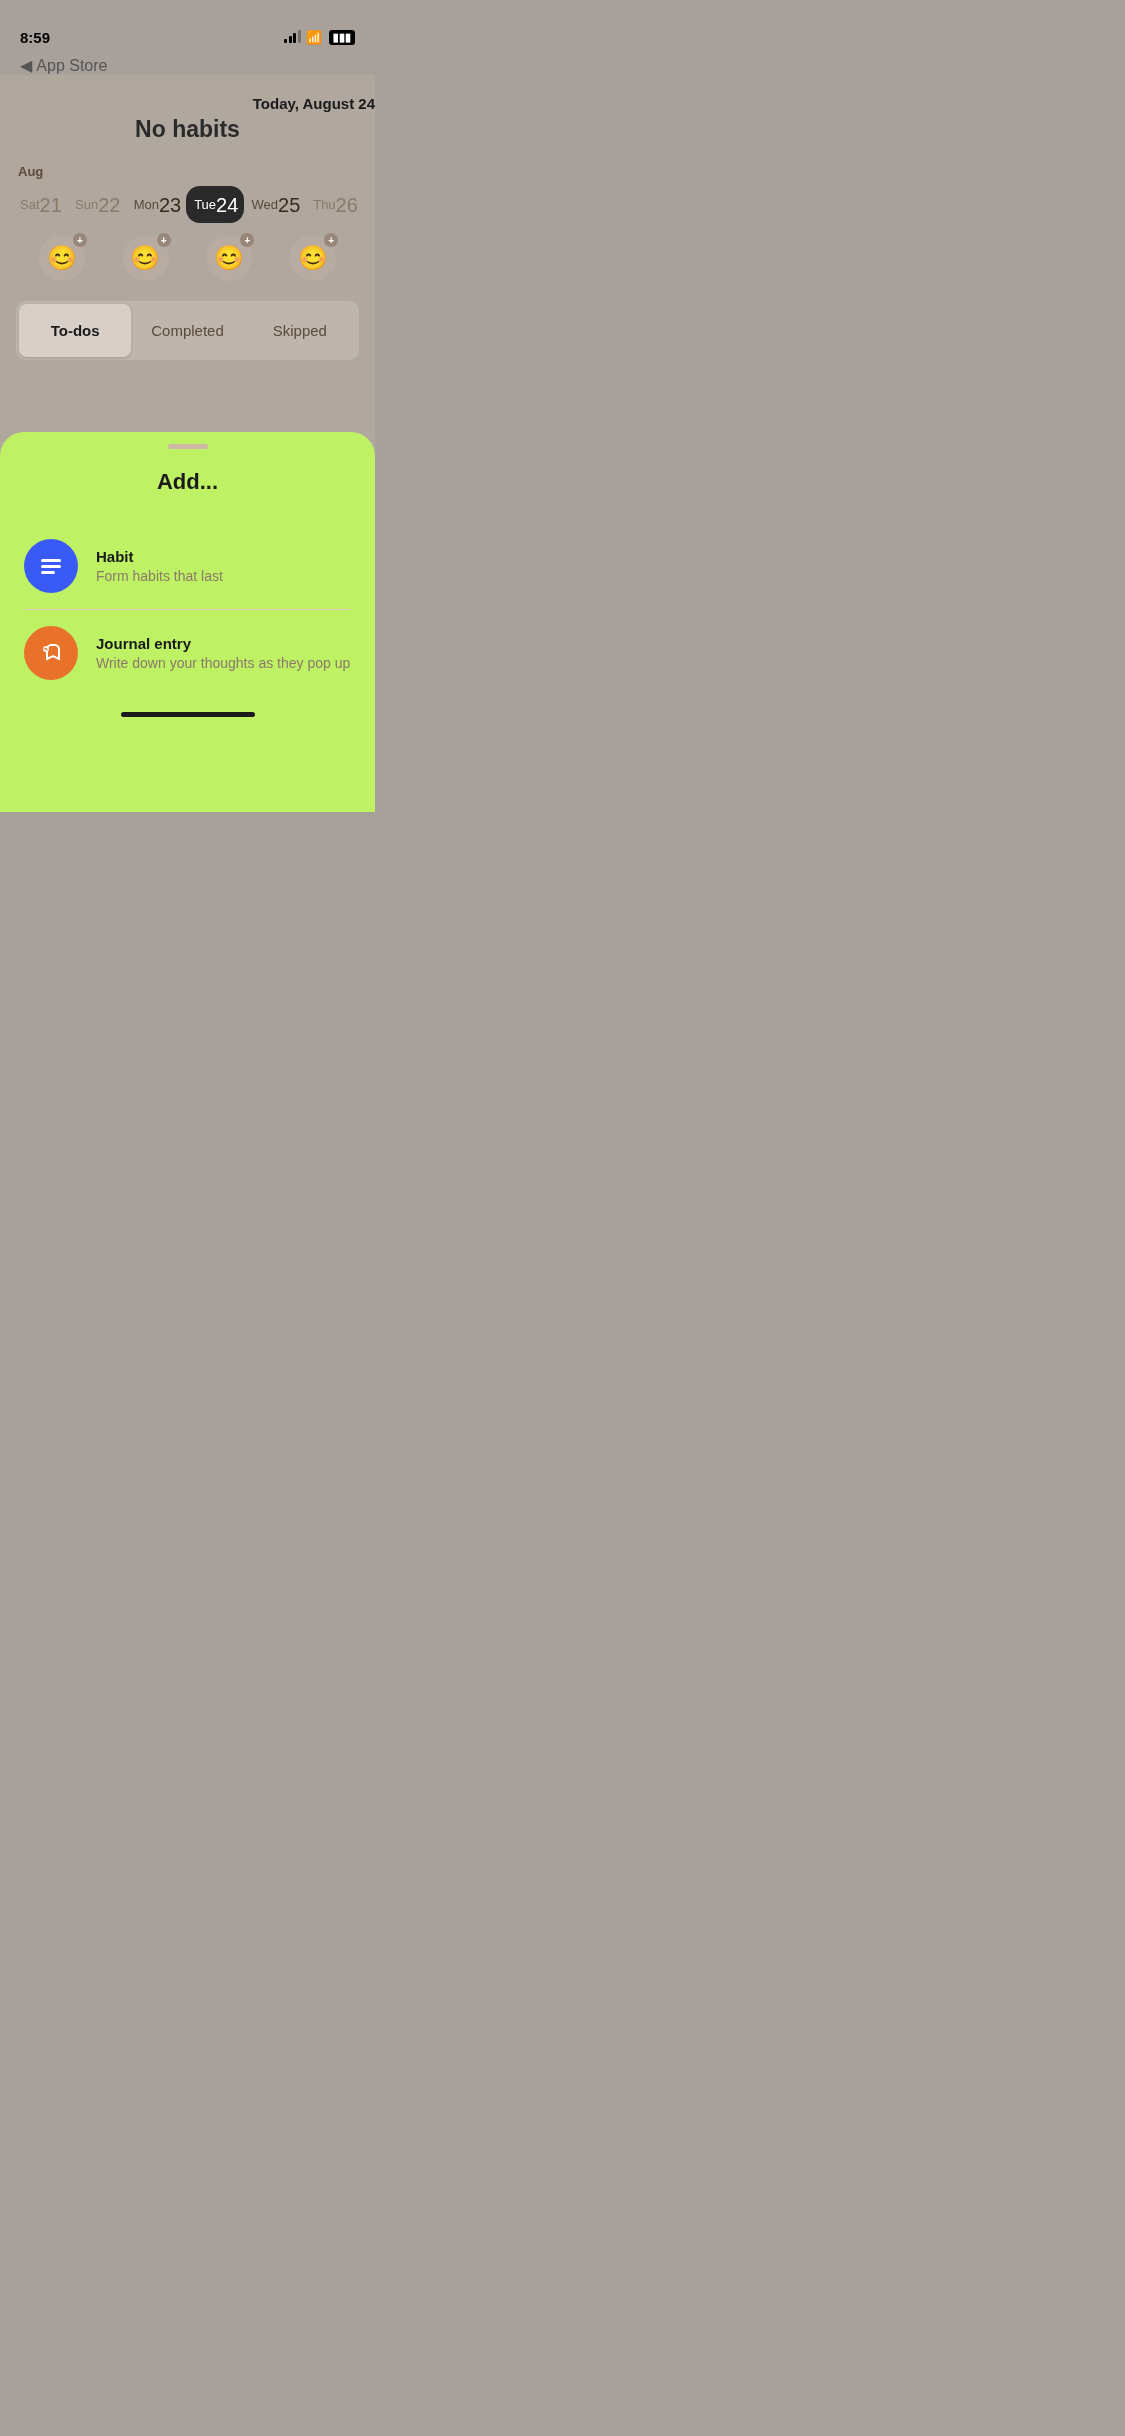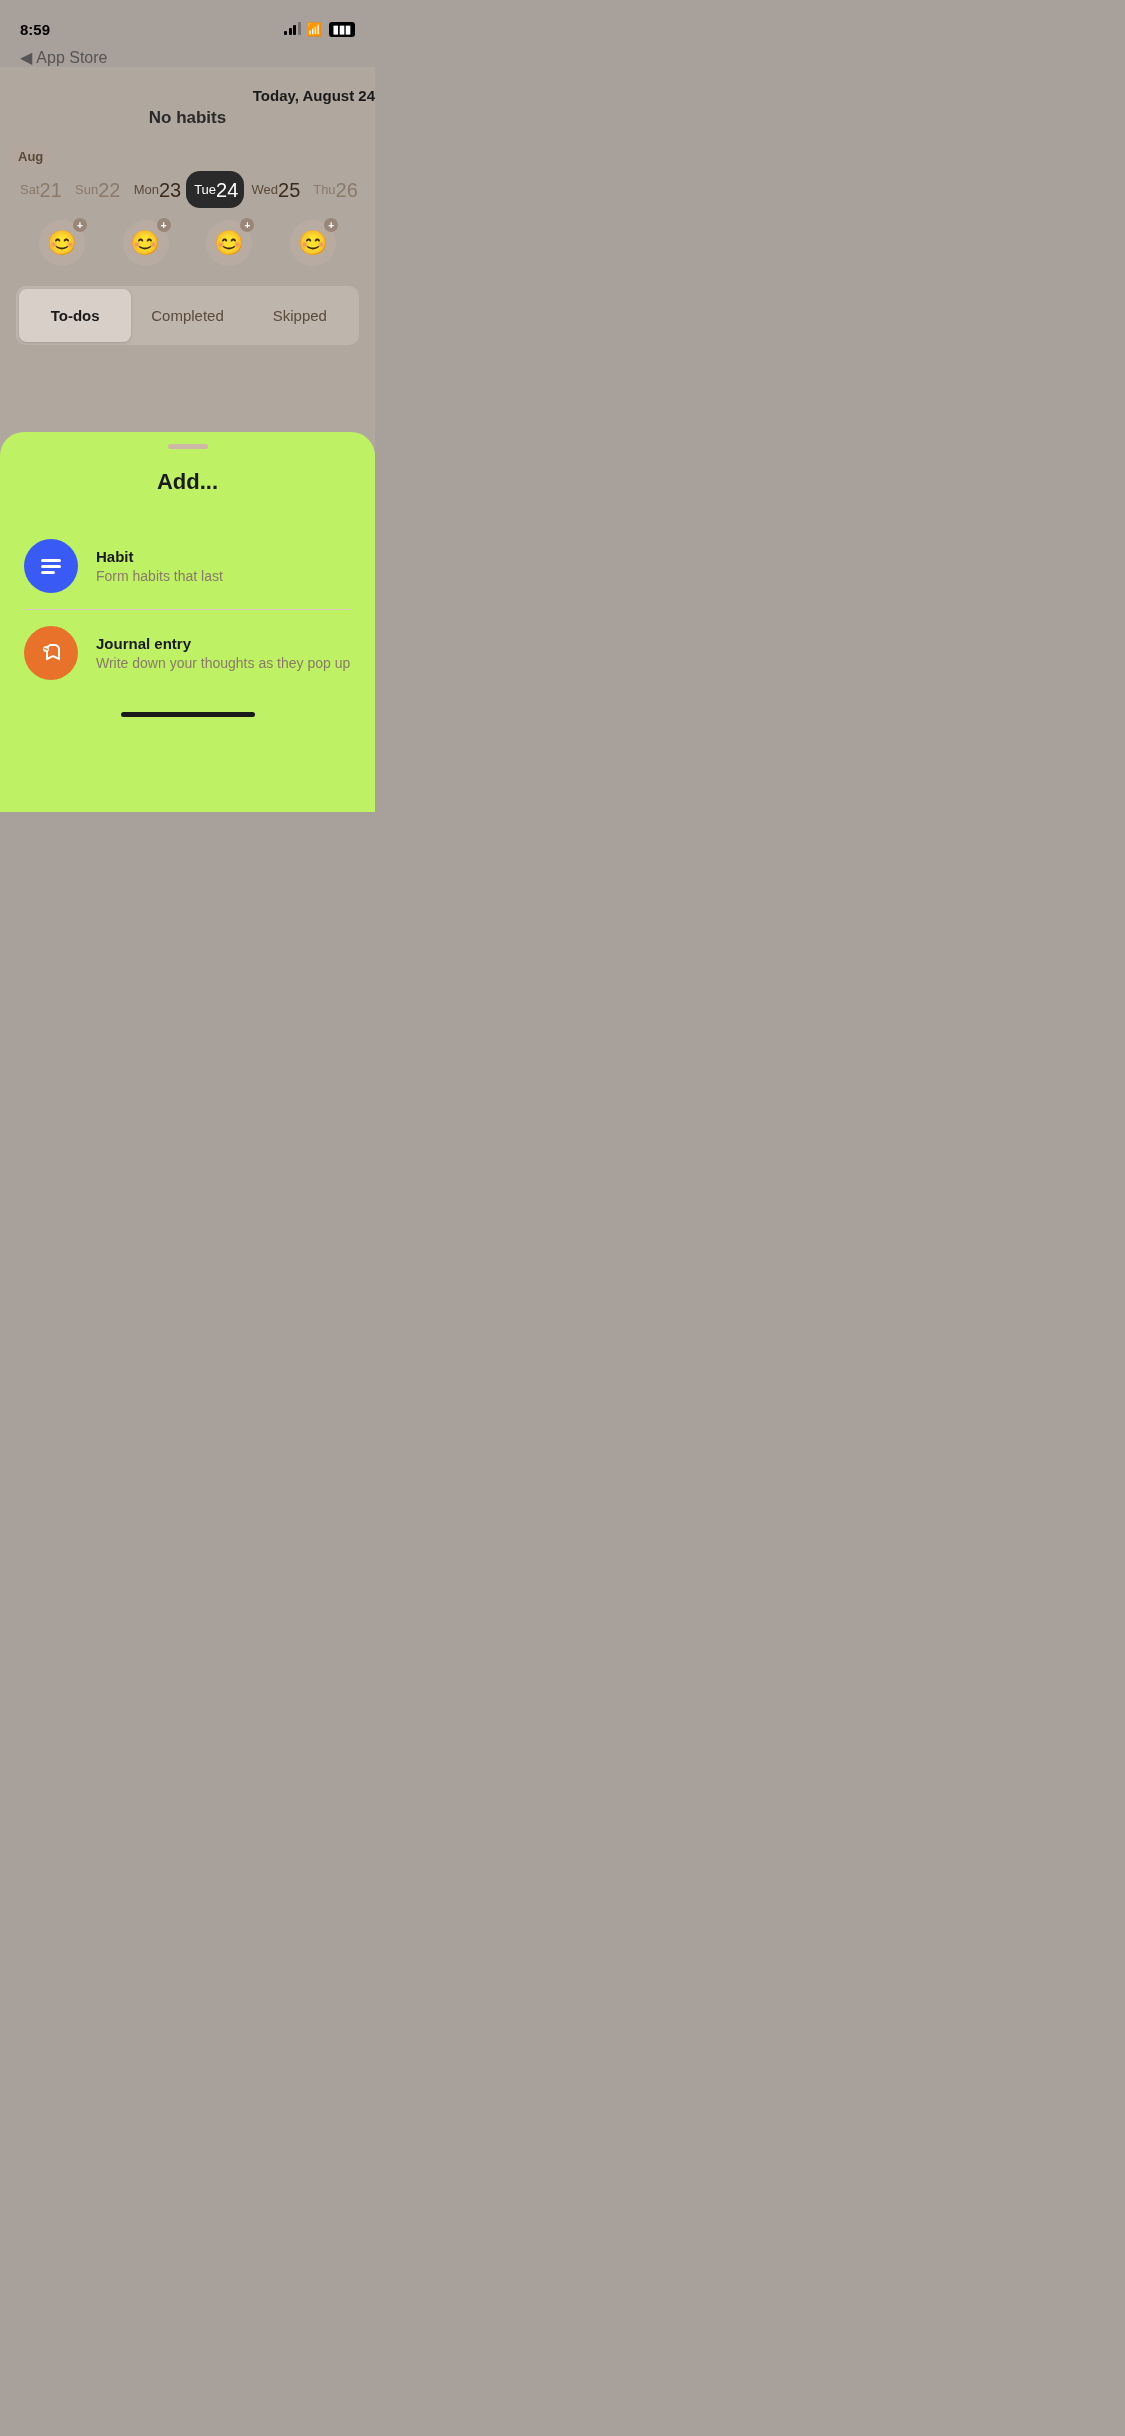--- a/index.html
+++ b/index.html
@@ -14,20 +14,21 @@
       position: relative;
     }
 
     
     .status-bar {
       display: flex;
       justify-content: space-between;
       align-items: center;
       padding: 14px 20px 0 20px;
       height: 44px;
+      margin-top: 8px;
     }
     .status-time {
       font-size: 15px;
       font-weight: 600;
       color: #000;
     }
     .status-icons {
       display: flex;
       align-items: center;
       gap: 6px;
@@ -67,21 +68,21 @@
       text-align: center;
       padding: 20px 0 10px;
     }
     .page-title {
       font-size: 15px;
       font-weight: 700;
       color: #1a1a1a;
       text-align: right;
     }
     .page-subtitle {
-      font-size: 17px;
+      font-size: 23px;
       font-weight: 600;
       color: #2a2a2a;
       margin-top: 4px;
     }
 
     
     .calendar-strip {
       padding: 0 10px;
       margin-top: 8px;
     }

